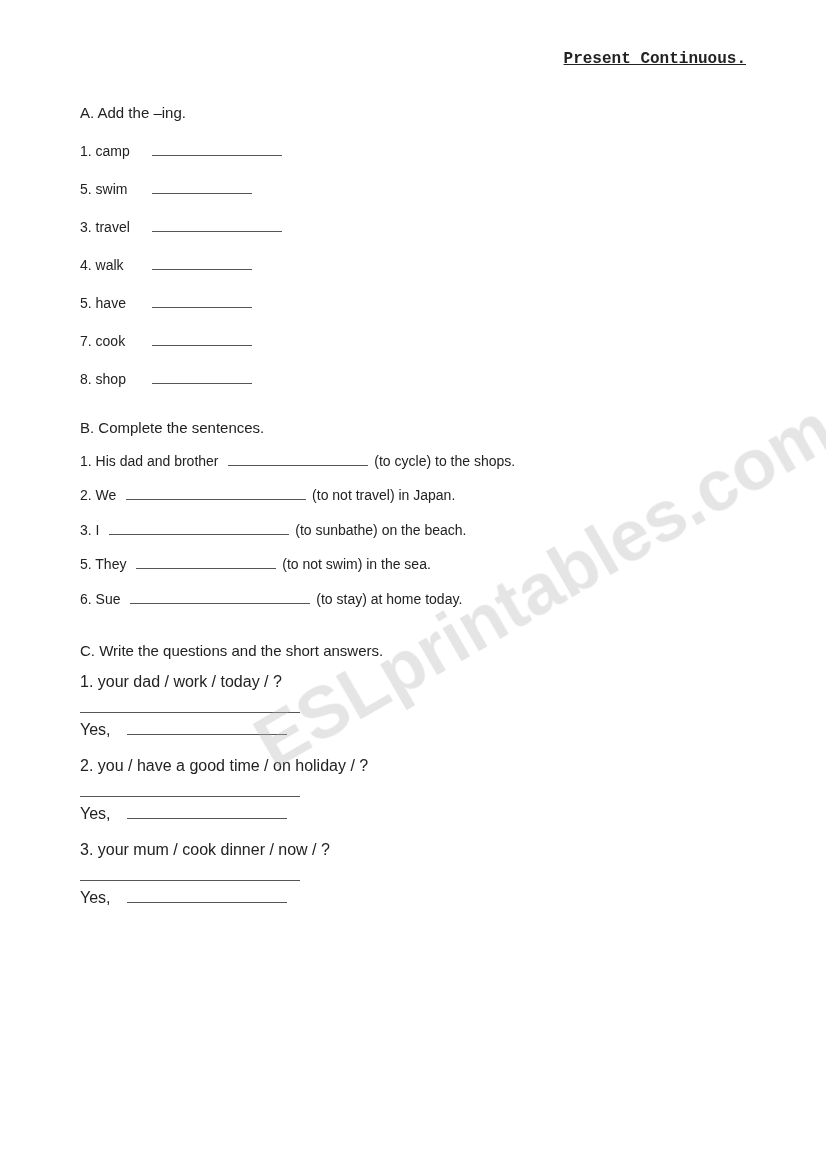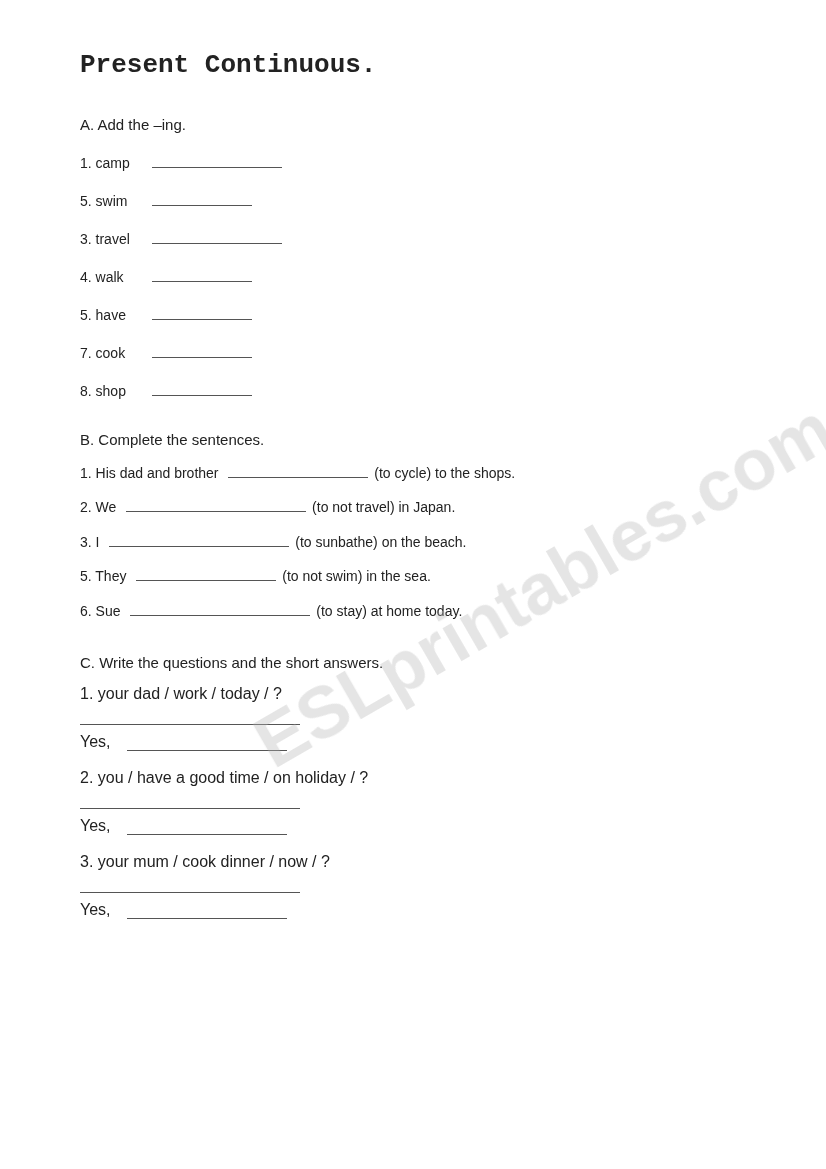--- a/index.html
+++ b/index.html
@@ -27,25 +27,26 @@
       font-size: 72px;
       color: rgba(180, 180, 180, 0.35);
       font-weight: bold;
       pointer-events: none;
       white-space: nowrap;
       z-index: 999;
       font-family: Arial, sans-serif;
     }
 
     .page-title {
-      text-align: left;
-      font-size: 26px;
+      text-align: right;
+      font-size: 16px;
       font-weight: bold;
       margin-bottom: 36px;
       font-family: 'Courier New', Courier, monospace;
+      text-decoration: underline;
     }
 
     .section {
       margin-bottom: 32px;
     }
 
     .section-title {
       font-weight: normal;
       font-size: 15px;
       margin-bottom: 14px;
@@ -110,21 +111,21 @@
     .answer-line {
       display: block;
       border-bottom: 1px solid #555;
       width: 220px;
       height: 14px;
       margin-bottom: 8px;
     }
 
     .yes-line {
       display: flex;
-      align-items: flex-end;
+      align-items: flex-start;
       gap: 16px;
     }
 
     .yes-blank {
       display: inline-block;
       border-bottom: 1px solid #555;
       min-width: 160px;
       height: 14px;
     }
   </style>

